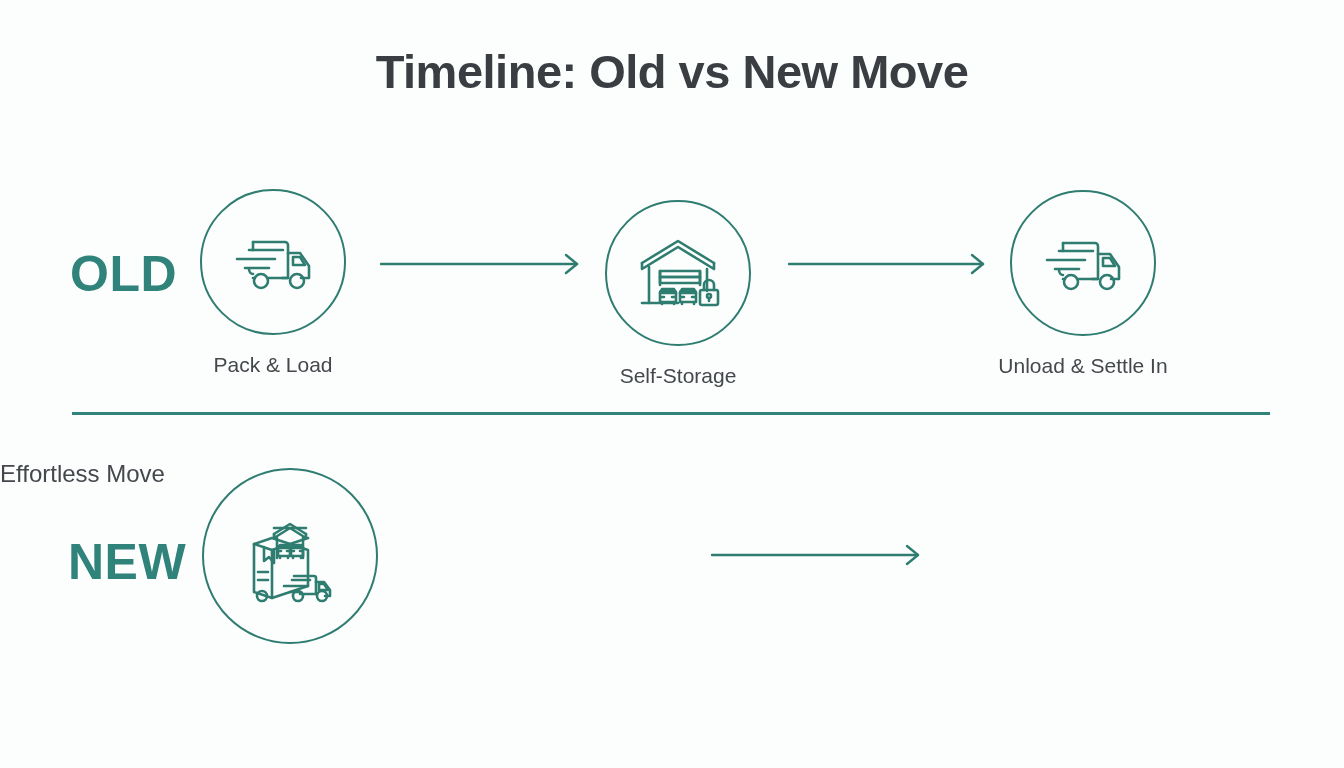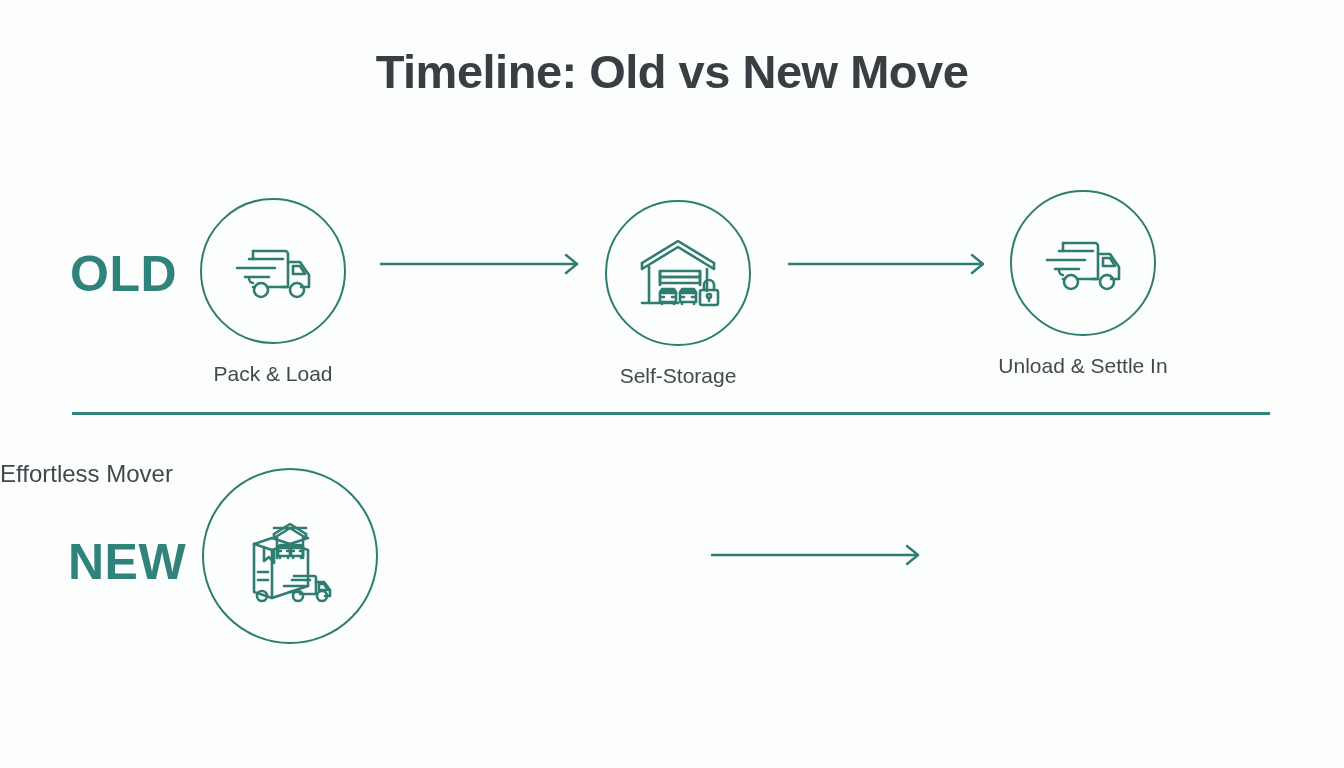--- a/index.html
+++ b/index.html
@@ -90,21 +90,21 @@
   .circle svg { display: block; }
 
   .step-caption {
     margin-top: 18px;
     font-size: 21px;
     color: #44484c;
     white-space: nowrap;
   }
 
   
-  .step-pack     { left: 175px;  top: 23px;  width: 196px; }
+  .step-pack     { left: 175px;  top: 14px;  width: 196px; }
   .step-storage  { left: 580px;  top: 25px;  width: 196px; text-align: center; }
   .step-unload   { left: 985px;  top: 15px;  width: 196px; }
 
   
   .step-solution { left: 200px;  top: 8px;   width: 180px; }
 
   
   .arrow {
     position: absolute;
     height: 24px;
@@ -280,21 +280,21 @@
             <circle cx="88" cy="92" r="5"></circle>
             <path d="M58 76h18"></path>
             <path d="M50 82h24"></path>
             <path d="M56 88h10"></path>
           </svg>
         </span>
       </div>
     </div>
 
 
-    <div class="text-effortless">Effortless Mover</div>
+    <div class="text-effortless">Effortless Move</div>
   </div>
 
   <div class="arrow arrow-new-1">
     <svg width="212" height="24" viewBox="0 0 212 24" fill="none" stroke="#2f7d71" stroke-width="2.4" stroke-linecap="round" stroke-linejoin="round">
       <path d="M0 12h206"></path>
       <path d="M195 3l11 9-11 9"></path>
     </svg>
   </div>
 
 </div>

